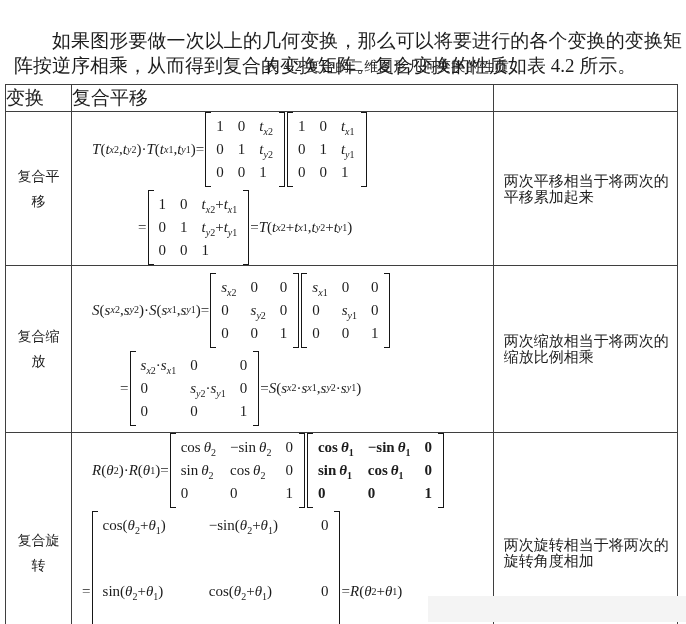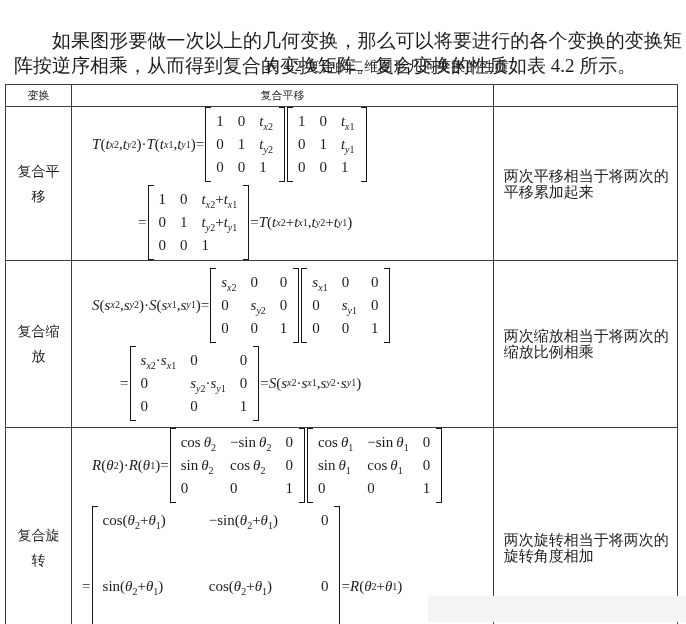--- a/index.html
+++ b/index.html
@@ -14,21 +14,21 @@
   }
   .caption{
     position:absolute;top:58px;left:0;width:100%;
     text-align:center;font-size:14px;letter-spacing:0.5px;margin-left:44px;
   }
   table.tbl{
     position:absolute;left:5px;top:84px;
     border-collapse:collapse;table-layout:fixed;width:673px;
   }
   .tbl th,.tbl td{border:1px solid #3f3f3f;padding:0;}
-  .tbl th{height:21px;font-size:11px;font-weight:normal;text-align:center;}
+  .tbl th{height:21px;font-size:19px;font-weight:normal;text-align:left;}
   .col-label{width:66px;}
   .col-formula{width:421px;}
   .col-note{width:184px;}
   td.label-cell{text-align:center;font-size:14px;line-height:25px;padding:0 10px;vertical-align:middle;}
   td.note-cell{font-size:15px;line-height:16px;padding:0 8px 0 10px;vertical-align:middle;}
   td.formula-cell{vertical-align:middle;}
   .fwrap{display:flex;flex-direction:column;justify-content:center;gap:3px;}
   .fline{display:flex;align-items:center;font-size:15px;white-space:nowrap;}
   .frow-0{height:153px;}
   .frow-1{height:167px;}
@@ -295,21 +295,21 @@
                   <span class="mcell"><span class="rm">cos</span><span class="rm"> </span><i class="it">θ</i><sub><span class="rm">2</span></sub></span>
                   <span class="mcell"><span class="rm">0</span></span>
                   <span class="mcell"><span class="rm">0</span></span>
                   <span class="mcell"><span class="rm">0</span></span>
                   <span class="mcell"><span class="rm">1</span></span>
                 </span>
                 <span class="bracket br"></span>
               </span>
               <span class="matrix">
                 <span class="bracket bl"></span>
-                <span class="mgrid" style="grid-template-columns: repeat(3, max-content);">
+                <span class="mgrid" style="grid-template-columns: repeat(3, max-content); font-weight: bold;">
                   <span class="mcell"><span class="rm">cos</span><span class="rm"> </span><i class="it">θ</i><sub><span class="rm">1</span></sub></span>
                   <span class="mcell"><span class="rm">−</span><span class="rm">sin</span><span class="rm"> </span><i class="it">θ</i><sub><span class="rm">1</span></sub></span>
                   <span class="mcell"><span class="rm">0</span></span>
                   <span class="mcell"><span class="rm">sin</span><span class="rm"> </span><i class="it">θ</i><sub><span class="rm">1</span></sub></span>
                   <span class="mcell"><span class="rm">cos</span><span class="rm"> </span><i class="it">θ</i><sub><span class="rm">1</span></sub></span>
                   <span class="mcell"><span class="rm">0</span></span>
                   <span class="mcell"><span class="rm">0</span></span>
                   <span class="mcell"><span class="rm">0</span></span>
                   <span class="mcell"><span class="rm">1</span></span>
                 </span>

